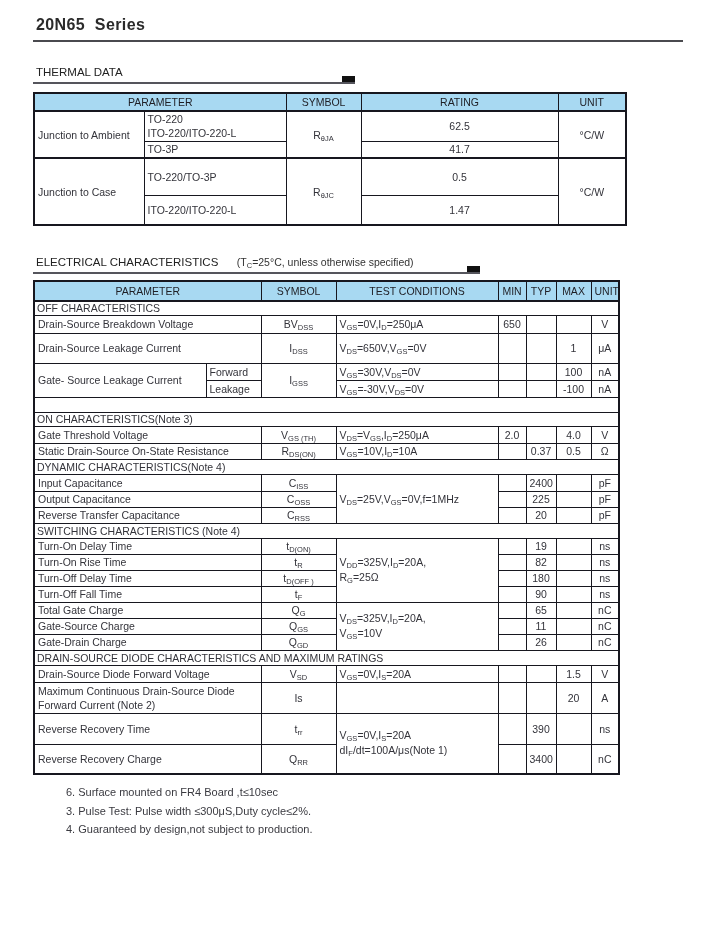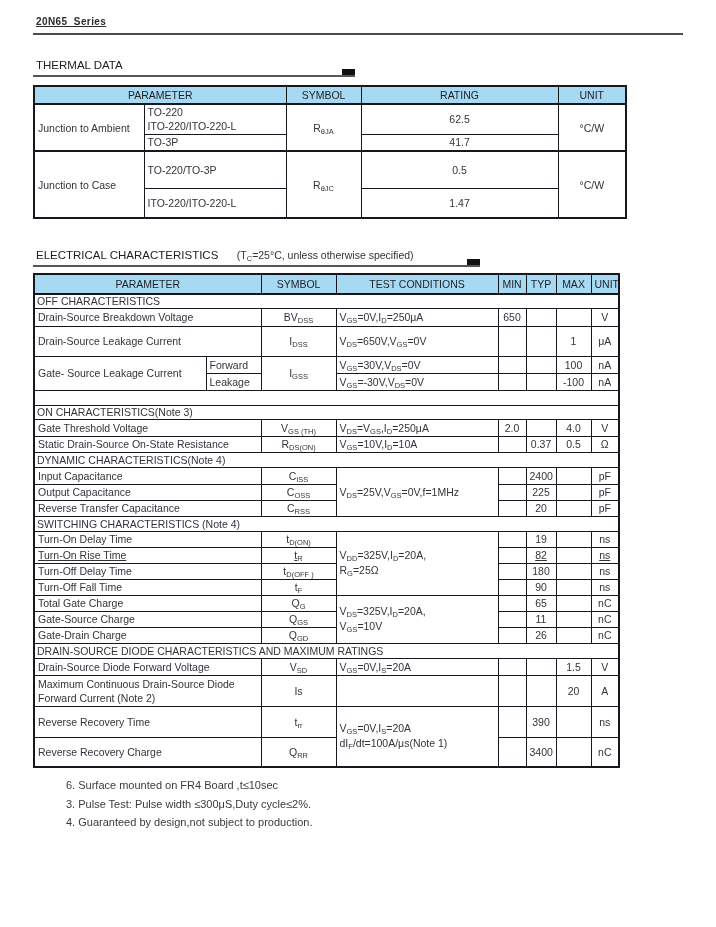--- a/index.html
+++ b/index.html
@@ -5,25 +5,25 @@
   html,body { margin:0; padding:0; background:#ffffff; }
   body {
     width:716px; height:927px;
     font-family:"Liberation Sans","DejaVu Sans",sans-serif;
     color:#2e2e36;
     position:relative;
   }
   .page { padding:0 33px; }
 
   .doc-title {
-    font-size:10px; font-weight:600; color:#2b2b2b;
+    font-size:16px; font-weight:600; color:#2b2b2b;
     letter-spacing:0.4px; white-space:pre-wrap;
     padding:16px 2px 6px 3px;
     border-bottom:2px solid #4a4a4f;
-    width:650px; box-sizing:border-box;text-decoration:underline;
+    width:650px; box-sizing:border-box;
   }
 
   .sec-head {
     position:relative;
     border-bottom:2px solid #55555c;
     margin-top:20px;
     box-sizing:border-box;
   }
   .sec-head .sec-title {
     font-size:11.5px; color:#222;
@@ -258,21 +258,21 @@
         <td class="center">t<sub>D(ON)</sub></td>
         <td class="left cond-block" rowspan="4">
           <span>V<sub>DD</sub>=325V,I<sub>D</sub>=20A,</span>
           <span>R<sub>G</sub>=25Ω</span>
         </td>
         <td class="center"></td>
         <td class="center">19</td>
         <td class="center"></td>
         <td class="center">ns</td>
       </tr>
-      <tr style="height:16px;text-decoration:underline;">
+      <tr style="height:16px;">
         <td class="left" colspan="2">Turn-On Rise Time</td>
         <td class="center">t<sub>R</sub></td>
         <td class="center"></td>
         <td class="center">82</td>
         <td class="center"></td>
         <td class="center">ns</td>
       </tr>
       <tr style="height:16px;">
         <td class="left" colspan="2">Turn-Off Delay Time</td>
         <td class="center">t<sub>D(OFF )</sub></td>

